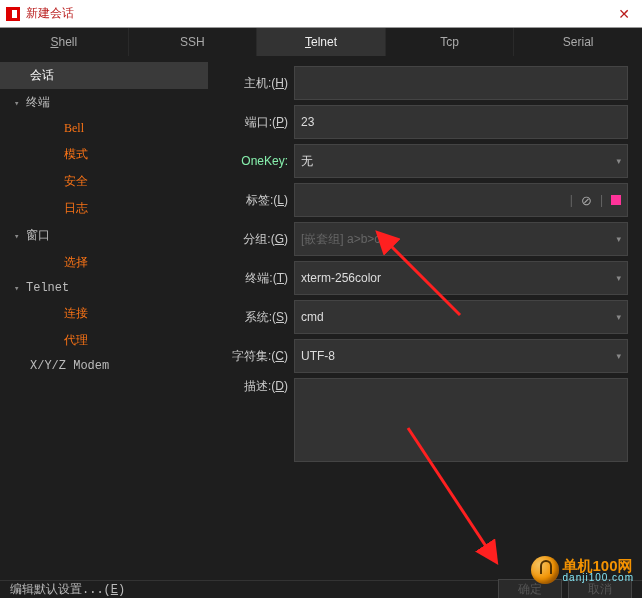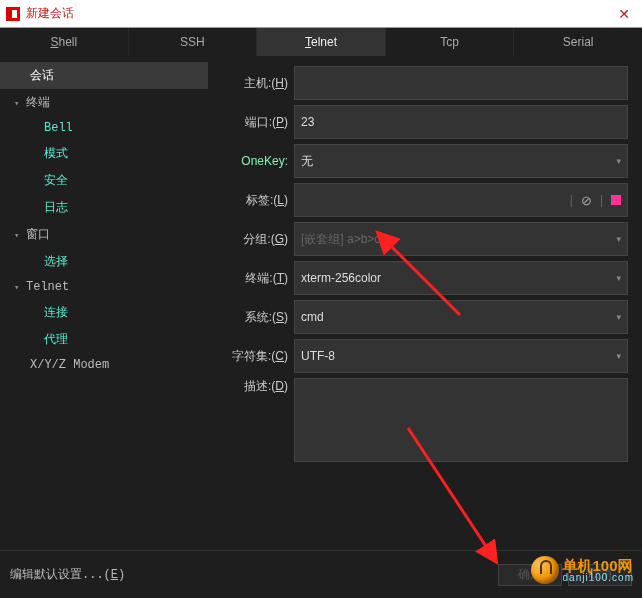--- a/index.html
+++ b/index.html
@@ -70,24 +70,24 @@
     font-family: "Courier New", monospace;
   }
   .tree-group::before {
     content: "▾";
     display: inline-block;
     width: 12px;
     color: #888;
     font-size: 9px;
   }
   .tree-child {
-    padding: 5px 8px 5px 44px;
-    color: #5eead4;
-    cursor: pointer;
-    font-family: Liberation Mono, monospace;
+    padding: 5px 8px 5px 64px;
+    color: #f97316;
+    cursor: pointer;
+    font-family: Liberation Serif, serif;
   }
   .tree-item.selected { background: #3a3a3a; color: #fff; }
   .form {
     flex: 1;
     padding: 10px 14px 10px 6px;
   }
   .row {
     display: flex;
     align-items: center;
     margin-bottom: 5px;
@@ -123,21 +123,21 @@
   }
   .descbox {
     flex: 1;
     height: 84px;
     background: #333;
     border: 1px solid #444;
   }
   .bottombar {
     position: absolute;
     left: 0; right: 0; bottom: 0;
-    height: 48px;
+    height: 18px;
     background: #1e1e1e;
     border-top: 1px solid #333;
     display: flex;
     align-items: center;
     padding: 0 10px;
   }
   .defaults-link {
     color: #bbb; cursor: pointer;
     font-family: "Courier New", monospace;
   }

